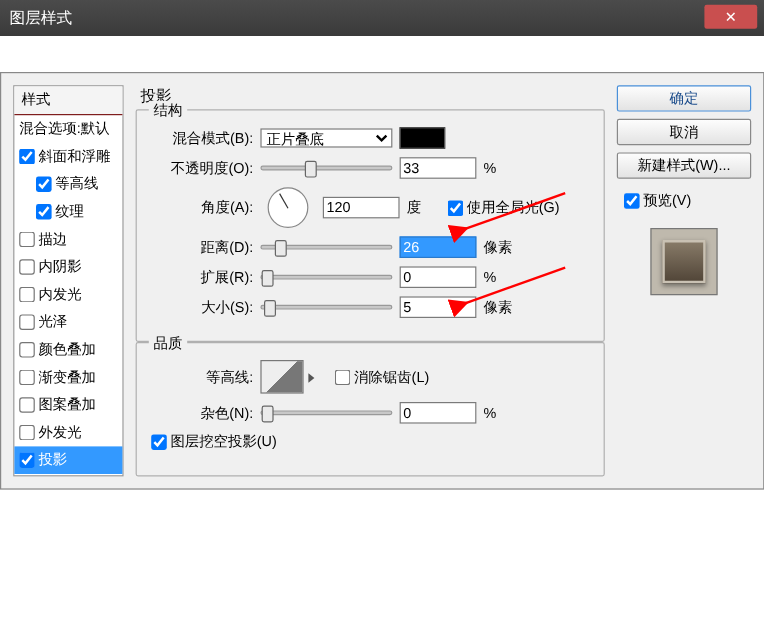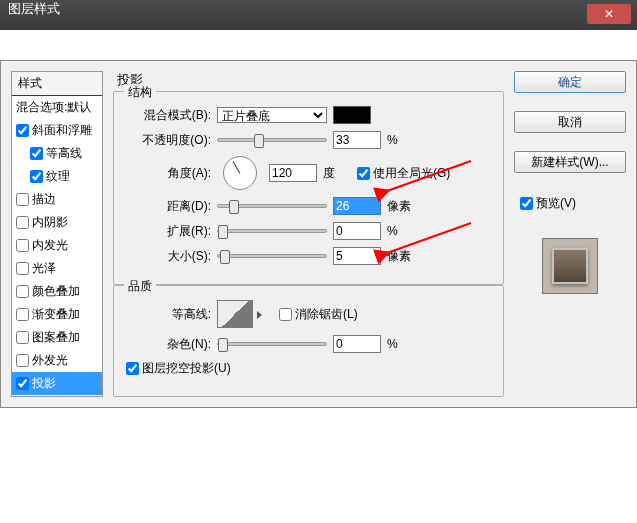--- a/index.html
+++ b/index.html
@@ -1,19 +1,19 @@
 <!DOCTYPE html>
 <html><head>
 <meta charset="utf-8">
 <style>
 *{box-sizing:border-box;margin:0;padding:0;font-family:"Microsoft YaHei",SimSun,Arial,sans-serif;font-size:12px}
 body{background:#fff;width:637px;height:523px;position:relative}
 
 
-.titlebar{height:30px;background:linear-gradient(#4b4b4b,#3a3a3a);color:#fff;display:flex;padding:0 8px;position:relative}
+.titlebar{height:30px;background:linear-gradient(#4b4b4b,#3a3a3a);color:#fff;display:flex;align-items:center;padding:0 8px;position:relative}
 .titlebar .title{font-size:13px}
 .titlebar .close{position:absolute;right:6px;top:4px;width:44px;height:20px;background:#c94f4f;border-radius:2px;display:flex;align-items:center;justify-content:center;color:#fff;font-size:14px;cursor:pointer}
 
 
 .dlg{position:absolute;top:30px;left:0;right:0;bottom:0;background:#f0f0f0;border:1px solid #888;display:flex;padding:10px 10px 10px 10px}
 
 
 .styles{width:92px;border:1px solid #999;background:#fff}
 .styles .hdr{padding:3px 6px;border-bottom:1px solid #7f1d1d;background:#f4f4f4}
 .styles .row{display:flex;align-items:center;padding:3px 4px;gap:3px;cursor:default}
@@ -26,37 +26,37 @@
 .center{flex:1;padding:0 10px;position:relative}
 .group{border:1px solid #b0b0b0;border-radius:2px;margin-bottom:0;padding:14px 12px 12px;position:relative}
 .group .legend{position:absolute;top:-8px;left:10px;background:#f0f0f0;padding:0 4px;font-size:12px}
 
 .row2{display:flex;align-items:center;margin-bottom:7px;gap:6px}
 .lblr{width:85px;text-align:right}
 select{height:16px;font-size:12px;border:1px solid #7a7a7a;background:#fff}
 .swatch{width:38px;height:18px;background:#000;border:1px solid #555}
 .slider{flex:1;height:4px;background:#c8c8c8;border:1px solid #999;border-radius:2px;position:relative;min-width:80px;max-width:110px}
 .slider .thumb{position:absolute;top:-5px;width:10px;height:14px;background:#eaeaea;border:1px solid #666;border-radius:2px}
-.numin{width:48px;height:18px;border:1px solid #7a7a7a;padding:0 2px;font-size:12px}
+.numin{width:64px;height:18px;border:1px solid #7a7a7a;padding:0 2px;font-size:12px}
 .numin.hl{background:#3399ff;color:#fff;border-color:#2a7acc}
 .unit{width:28px}
 .cbx{display:flex;align-items:center;gap:3px}
 .cbx input{width:13px;height:13px}
 
 .angledial{width:34px;height:34px;border:1px solid #888;border-radius:50%;background:#fff;position:relative;margin:0 6px}
 .angledial .hand{position:absolute;width:14px;height:1px;background:#333;top:50%;left:50%;transform-origin:left center;transform:rotate(-120deg)}
 
 .contour{width:36px;height:28px;border:1px solid #777;background:linear-gradient(135deg,#eee 0%,#eee 50%,#777 50%,#777 100%);position:relative}
 .contour .tri{position:absolute;right:-10px;top:10px;width:0;height:0;border-left:5px solid #555;border-top:4px solid transparent;border-bottom:4px solid transparent}
 
 .btn{height:22px;padding:0 12px;background:linear-gradient(#fdfdfd,#e3e3e3);border:1px solid #888;border-radius:2px;cursor:pointer}
 .btnrow{display:flex;justify-content:center;gap:12px;margin-top:6px}
 
 
-.rightcol{width:112px;display:flex;flex-direction:column;gap:18px;align-items:stretch}
+.rightcol{width:112px;display:flex;flex-direction:column;gap:6px;align-items:stretch}
 .rbtn{height:22px;background:linear-gradient(#fdfdfd,#e3e3e3);border:1px solid #888;border-radius:2px;cursor:pointer;text-align:center;line-height:20px}
 .rbtn.ok{border:1px solid #4a90d9;color:#1a4b8a}
 .preview{width:56px;height:56px;margin:8px auto;border:1px solid #777;background:#bfb9ad;display:flex;align-items:center;justify-content:center}
 .preview .tile{width:36px;height:36px;background:linear-gradient(#8a7d6a,#4f4336);box-shadow:inset 0 0 0 2px #c9c1b3,0 2px 4px rgba(0,0,0,.4)}
 
 
 .arrow{position:absolute;pointer-events:none}
 .arrow svg{overflow:visible}
 
 .body-outer{position:relative}

